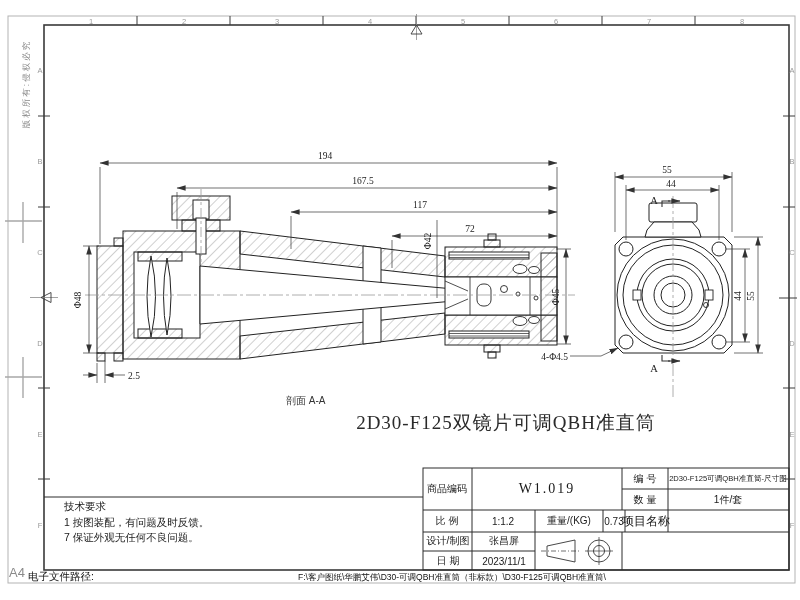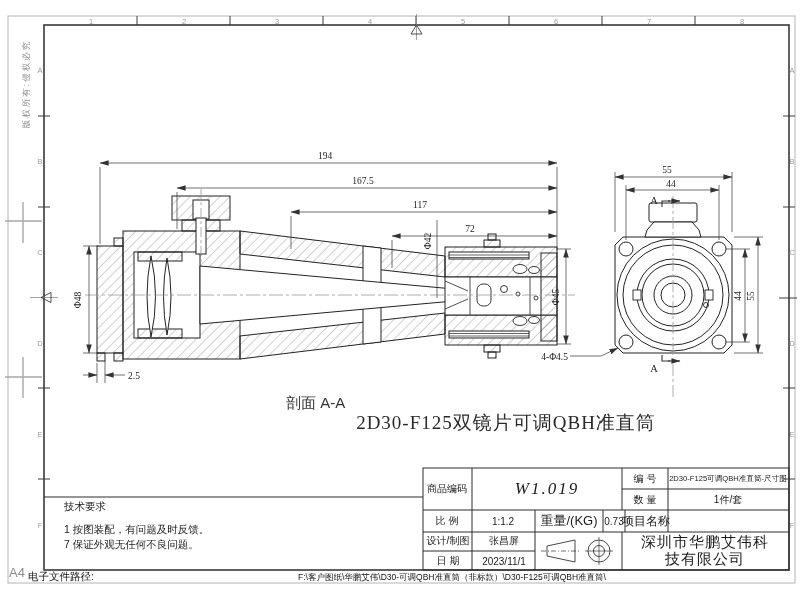--- a/index.html
+++ b/index.html
@@ -5,27 +5,27 @@
   html,body{margin:0;padding:0;background:#fff;}
   #sheet{position:relative;width:800px;height:600px;background:#fff;overflow:hidden;
          font-family:"Liberation Sans",sans-serif;color:#222;}
   #lineart{position:absolute;left:0;top:0;}
   .txt{position:absolute;white-space:nowrap;}
   .zone{color:#9a9a9a;font-size:7.5px;transform:translate(-50%,-50%);}
   .copyright{color:#8a8a8a;font-size:8.5px;letter-spacing:2px;transform:rotate(-90deg);
              transform-origin:center;width:120px;text-align:center;}
   .a4{color:#8a8a8a;font-size:13px;}
   .tb{transform:translate(-50%,-50%);font-size:10px;color:#1a1a1a;}
-  .tb-big{font-family:"Liberation Serif",serif;font-size:17px;letter-spacing:2px;font-style:italic;}
+  .tb-big{font-family:"Liberation Serif",serif;font-size:14px;letter-spacing:2px;}
   .tb-small{font-size:7.6px;}
   .tb-co{font-family:"Liberation Serif",serif;font-size:15px;line-height:17px;
          text-align:center;letter-spacing:1px;}
   .tech{font-size:10.5px;color:#1a1a1a;line-height:15px;}
-  .tech .hd{margin-bottom:8px;}
-  .seclab{font-size:15px;color:#333;}
+  .tech .hd{margin-bottom:1px;}
+  .seclab{font-size:10px;color:#333;}
   .dwtitle{font-family:"Liberation Serif",serif;font-size:19px;color:#2a2a2a;
            transform:translate(-50%,-50%);letter-spacing:1px;margin-left:44px;}
   .fpath-label{font-size:10.5px;color:#111;}
   .fpath{font-size:8.5px;color:#111;}
 </style>
 </head>
 <body>
 
 <div id="sheet">
 
@@ -254,31 +254,27 @@
 
 <div class="txt tb" style="left:447px;top:489px">商品编码</div>
 <div class="txt tb tb-big" style="left:547px;top:489px">W1.019</div>
 <div class="txt tb" style="left:645px;top:479px">编  号</div>
 <div class="txt tb tb-small" style="left:728px;top:479px">2D30-F125可调QBH准直筒-尺寸图</div>
 <div class="txt tb" style="left:645px;top:500px">数  量</div>
 <div class="txt tb" style="left:728px;top:500px">1件/套</div>
 
 <div class="txt tb" style="left:447px;top:521px">比  例</div>
 <div class="txt tb" style="left:503px;top:521px">1:1.2</div>
-<div class="txt tb" style="left:569px;top:521px;font-size:13px">重量/(KG)</div>
+<div class="txt tb" style="left:569px;top:521px;font-size:10px">重量/(KG)</div>
 <div class="txt tb" style="left:614px;top:521px;font-size:10px">0.73</div>
 <div class="txt tb" style="left:646px;top:521px;font-size:12px">项目名称</div>
 <div class="txt tb" style="left:728px;top:521px"></div>
 
 <div class="txt tb" style="left:448px;top:541px">设计/制图</div>
 <div class="txt tb" style="left:504px;top:541px">张昌屏</div>
 <div class="txt tb" style="left:448px;top:561px">日  期</div>
 <div class="txt tb" style="left:504px;top:561px">2023/11/1</div>
 
-<div class="txt tb tb-co" style="left:705px;top:551px">
-  <div>深圳市华鹏艾伟科</div>
-  <div>技有限公司</div>
-</div>
 
 <span class="txt fpath-label" style="left:28px;top:570px">电子文件路径:</span>
 <span class="txt fpath" style="left:298px;top:572px">F:\客户图纸\华鹏艾伟\D30-可调QBH准直筒（非标款）\D30-F125可调QBH准直筒\</span>
 
 </div>
 
 </body></html>

